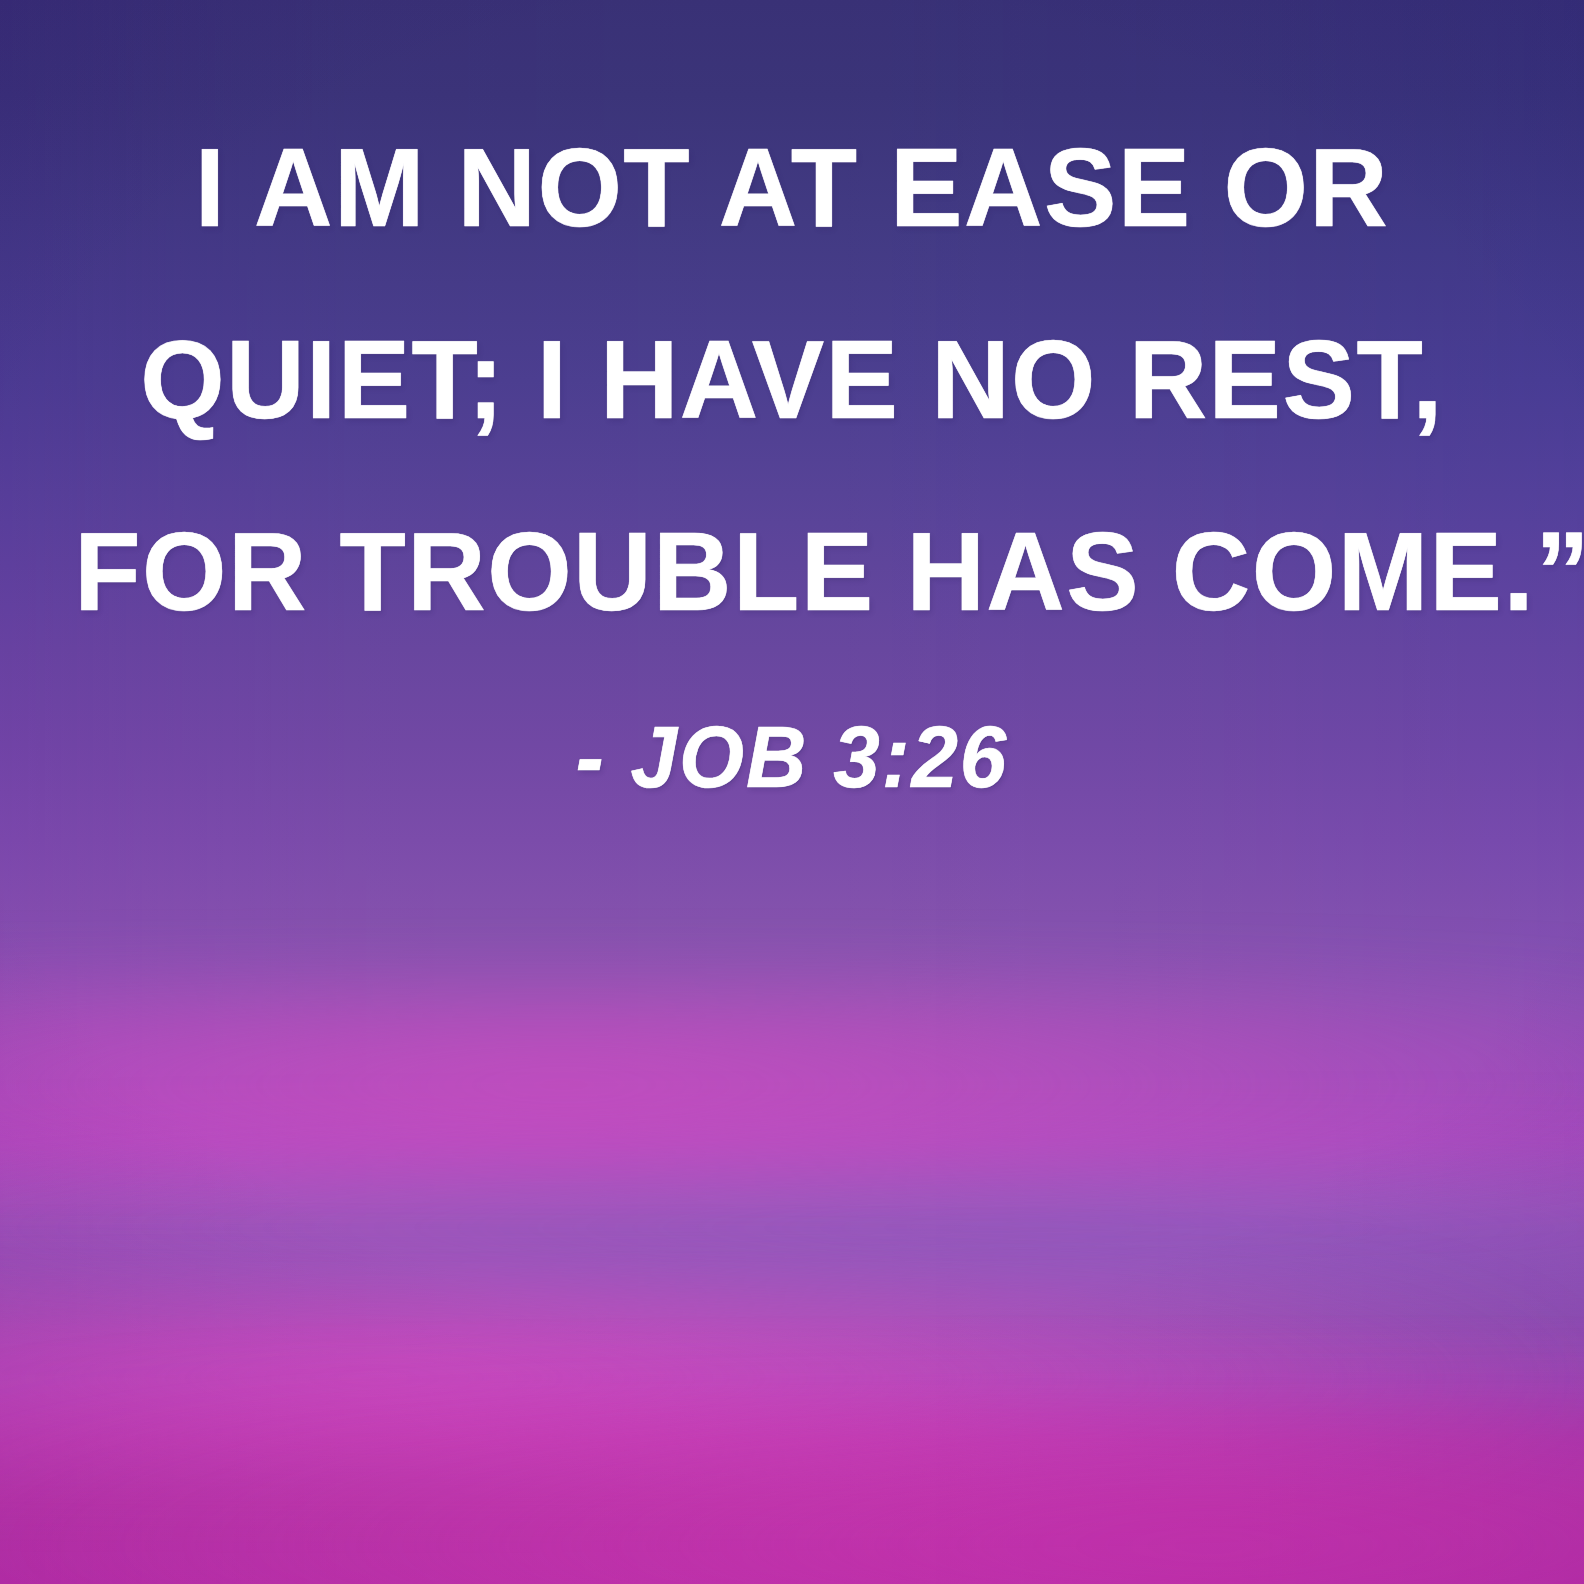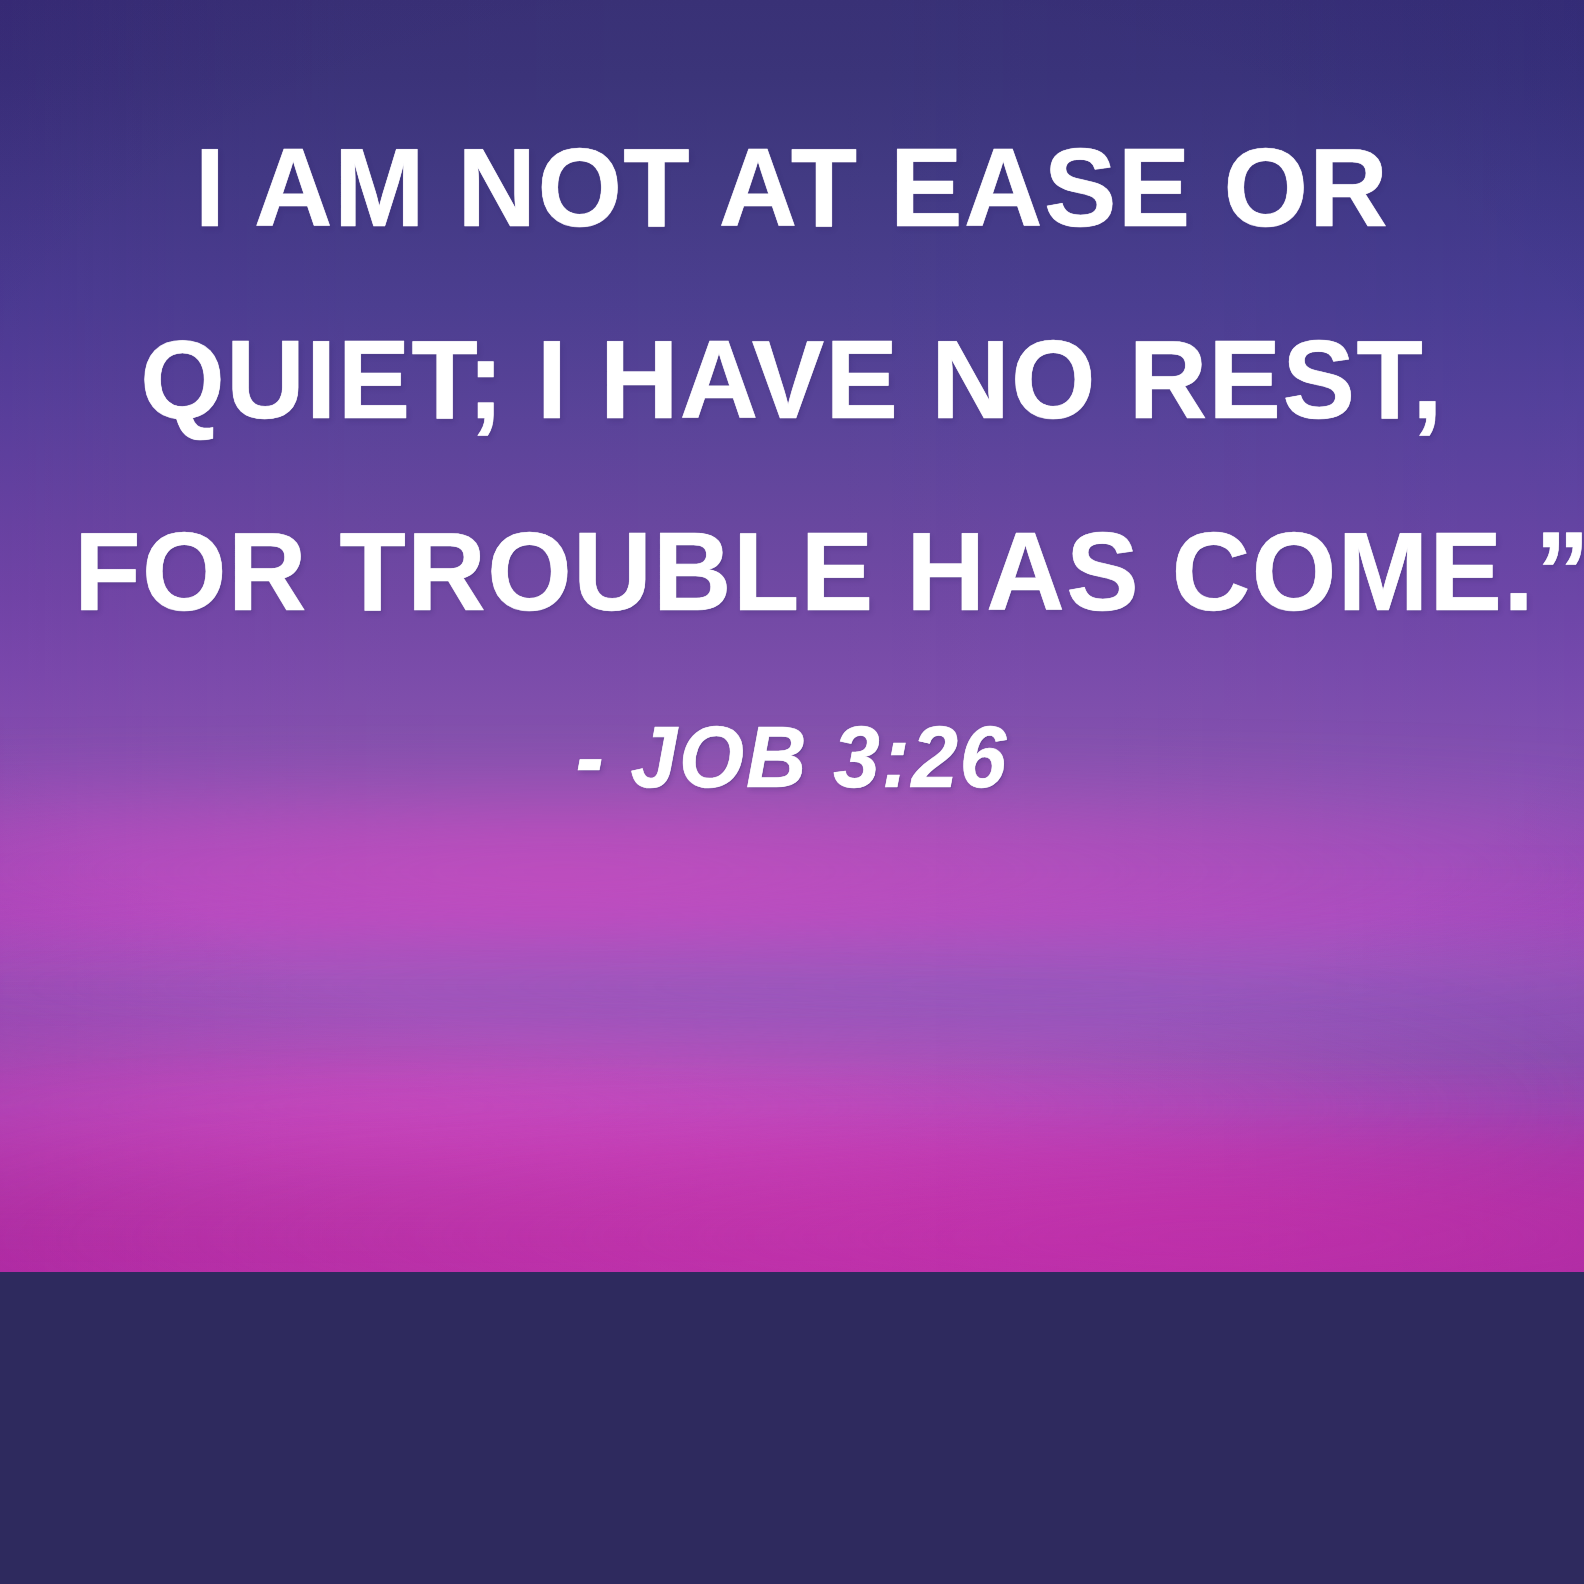--- a/index.html
+++ b/index.html
@@ -4,21 +4,21 @@
 <title>Job 3:26 Verse Image</title>
 <style>
   html, body {
     margin: 0;
     padding: 0;
     background: #2e2a5e;
   }
   #stage {
     position: relative;
     width: 1584px;
-    height: 1272px;
+    height: 1584px;
     overflow: hidden;
     font-family: "Liberation Sans", sans-serif;
     text-decoration: underline;
     -webkit-font-smoothing: antialiased;
   }
 
   
   .bg-base {
     position: absolute;
     inset: 0;

